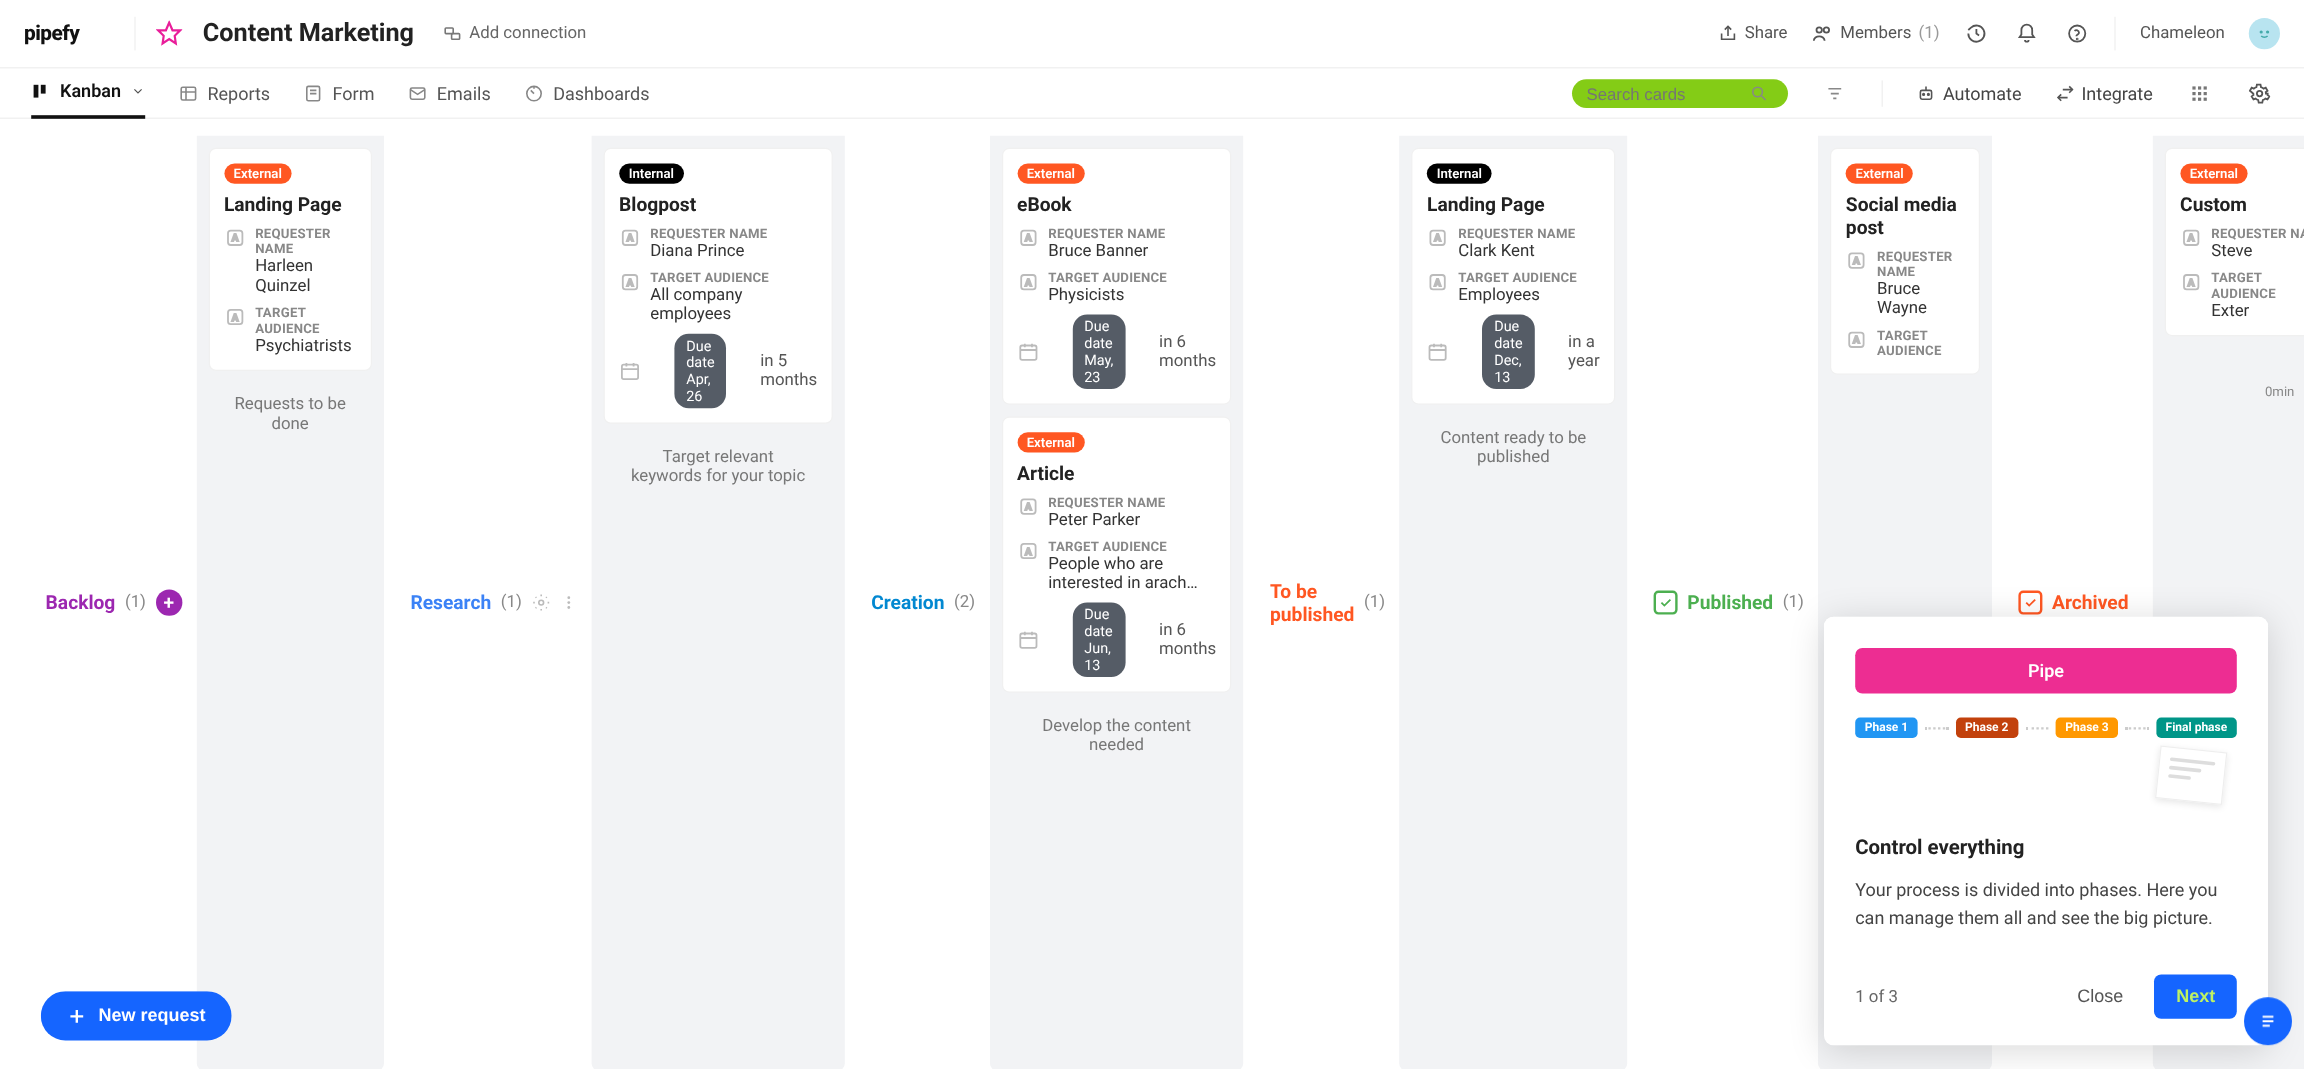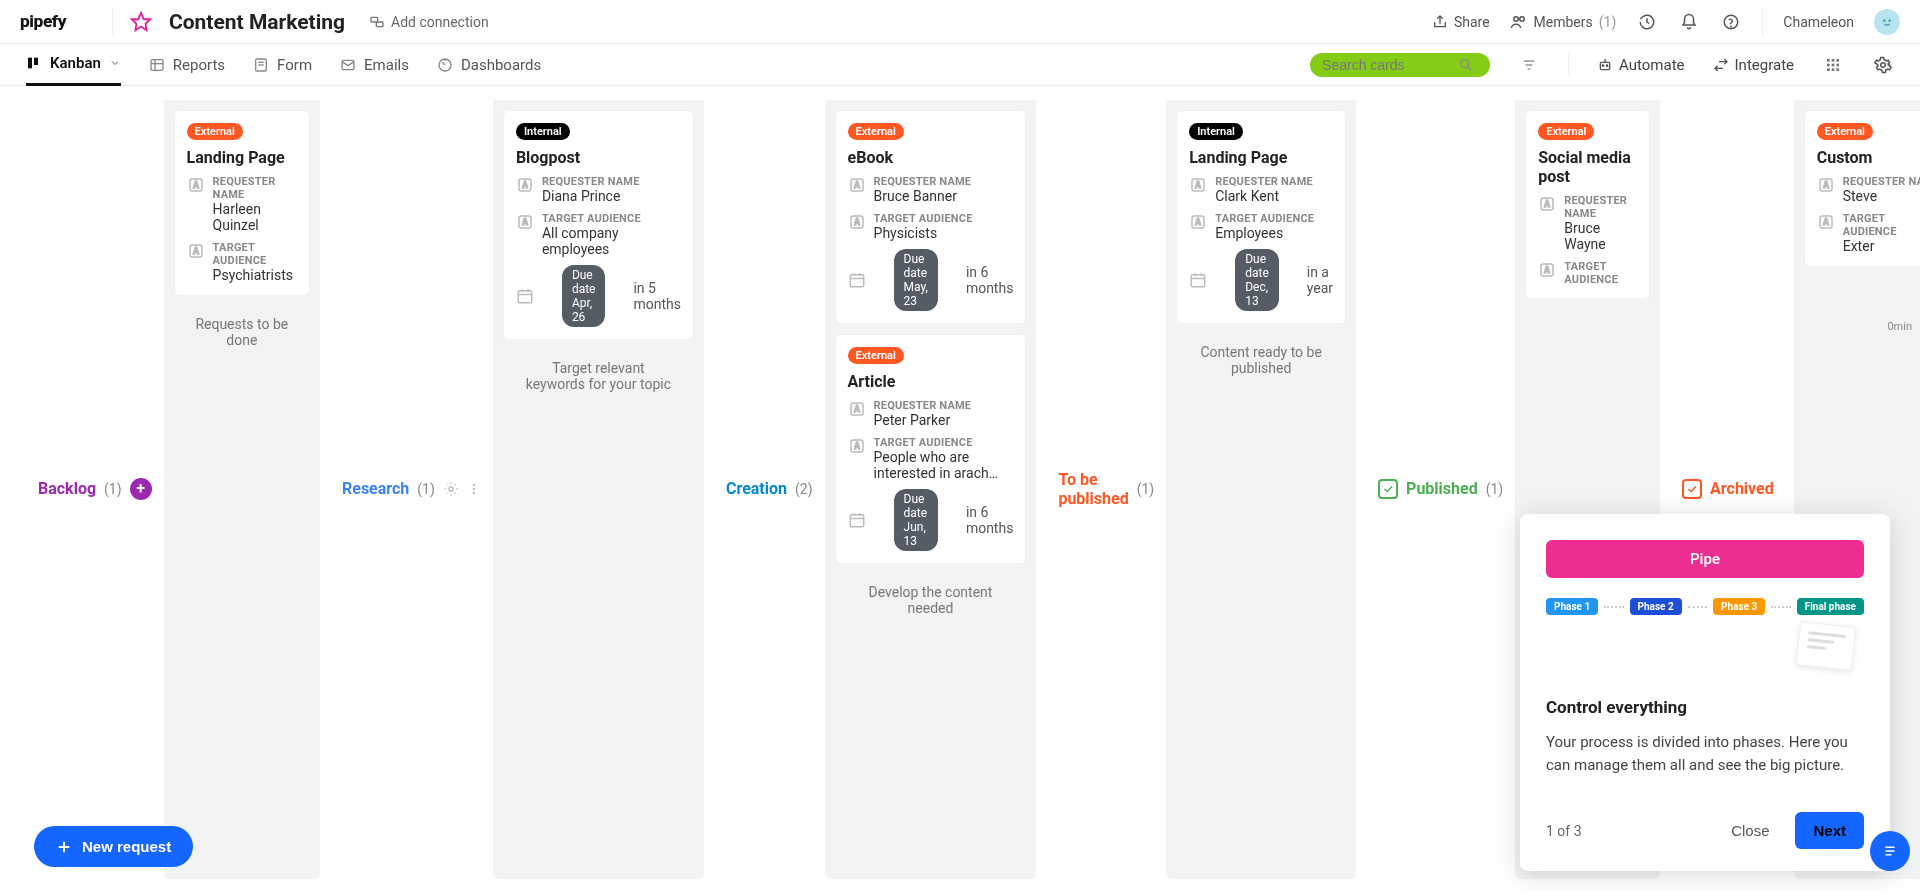--- a/index.html
+++ b/index.html
@@ -1,18 +1,18 @@
 <!DOCTYPE html>
 <html><head>
 <meta charset="utf-8">
 <style>
   * { box-sizing: border-box; margin: 0; padding: 0; }
   body { font-family: -apple-system, BlinkMacSystemFont, "Segoe UI", Roboto, Helvetica, Arial, sans-serif; background:#fff; color:#333; overflow:hidden;}
   
-  .topbar { display:flex; align-items:center; height:44px; padding:0 20px; border-bottom:1px solid #eee; gap:14px;}
+  .topbar { display:flex; align-items:center; height:57px; padding:0 20px; border-bottom:1px solid #eee; gap:14px;}
   .logo { font-weight:700; font-size:22px; letter-spacing:-0.5px; color:#111; display:flex; align-items:center;}
   .logo svg{height:22px;}
   .vline{width:1px;height:28px;background:#eee;}
   .star-btn{color:#e91e9a;display:flex;align-items:center;justify-content:center;width:28px;height:28px;cursor:pointer;}
   .pipe-title{font-size:21px;font-weight:700;color:#222;}
   .add-conn{display:flex;align-items:center;gap:6px;color:#666;font-size:14px;cursor:pointer;margin-left:10px;}
   .spacer{flex:1;}
   .top-actions{display:flex;align-items:center;gap:20px;color:#555;}
   .top-actions .ta{display:flex;align-items:center;gap:6px;font-size:14px;cursor:pointer;}
   .icon-circle{width:22px;height:22px;display:flex;align-items:center;justify-content:center;}
@@ -62,21 +62,21 @@
   .phase-chip{font-size:10px;color:#fff;font-weight:700;padding:3px 8px;border-radius:4px;}
   .dots{flex:1;border-top:2px dotted #ccc;max-width:26px;}
   .note-card{position:absolute;right:36px;top:110px;width:56px;height:44px;background:#fff;border:1px solid #eee;transform:rotate(6deg);box-shadow:0 2px 6px rgba(0,0,0,.1);padding:8px;}
   .note-card .line{height:3px;background:#ddd;border-radius:2px;margin-bottom:4px;}
   .tour-body{padding:22px 26px;}
   .tour-body h3{font-size:17px;font-weight:700;color:#222;margin-bottom:14px;}
   .tour-body p{font-size:15px;color:#444;line-height:1.5;}
   .tour-foot{display:flex;align-items:center;padding:14px 26px 22px;gap:14px;}
   .tour-foot .step{font-size:14px;color:#666;flex:1;}
   .btn-plain{background:none;border:none;font-size:15px;color:#555;cursor:pointer;padding:8px 12px;}
-  .btn-primary{background:#1565ff;color:#000000;border:none;font-size:15px;font-weight:600;padding:10px 18px;border-radius:6px;cursor:pointer;}
+  .btn-primary{background:#1565ff;color:#bef264;border:none;font-size:15px;font-weight:600;padding:10px 18px;border-radius:6px;cursor:pointer;}
   .hint-bubble{position:fixed;right:10px;bottom:20px;width:40px;height:40px;border-radius:50%;background:#1565ff;color:#fff;display:flex;align-items:center;justify-content:center;}
   .min-label{position:fixed;right:8px;top:320px;font-size:11px;color:#888;}
   svg{display:block;}
 </style>
 </head>
 <body>
 
 <div class="topbar">
   <div class="logo">
    <svg viewBox="0 0 90 24" width="78">
@@ -579,21 +579,21 @@
   <span>New request</span>
 </button>
 
 <div class="tour">
   <div class="tour-close">✕</div>
   <div class="tour-vis">
     <div class="pipe-bar">Pipe</div>
     <div class="phase-row" id="phase-row">
         <span class="phase-chip" style="background: rgb(33, 150, 243);">Phase 1</span>
         <span class="dots"></span>
-        <span class="phase-chip" style="background: #1d4ed8;">Phase 2</span>
+        <span class="phase-chip" style="background: #c2410c;">Phase 2</span>
         <span class="dots"></span>
         <span class="phase-chip" style="background: rgb(255, 152, 0);">Phase 3</span>
         <span class="dots"></span>
         <span class="phase-chip" style="background: rgb(0, 150, 136);">Final phase</span>
       </div>
     <div class="note-card">
       <div class="line"></div>
         <div class="line" style="width:70%;"></div>
         <div class="line" style="width:50%;"></div>
     </div>

